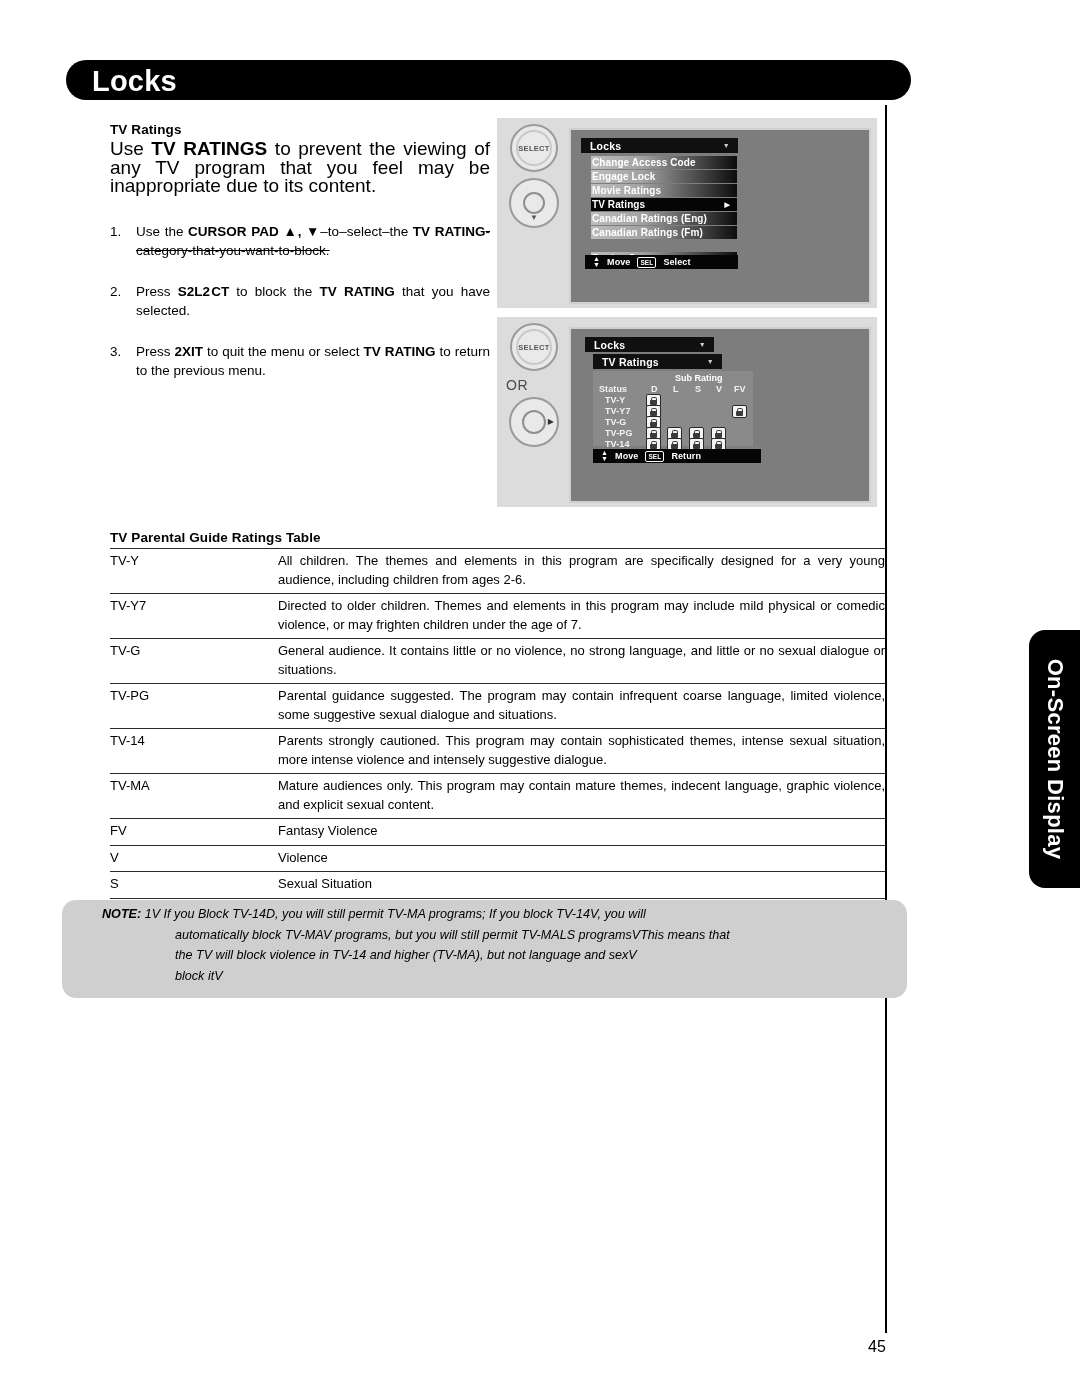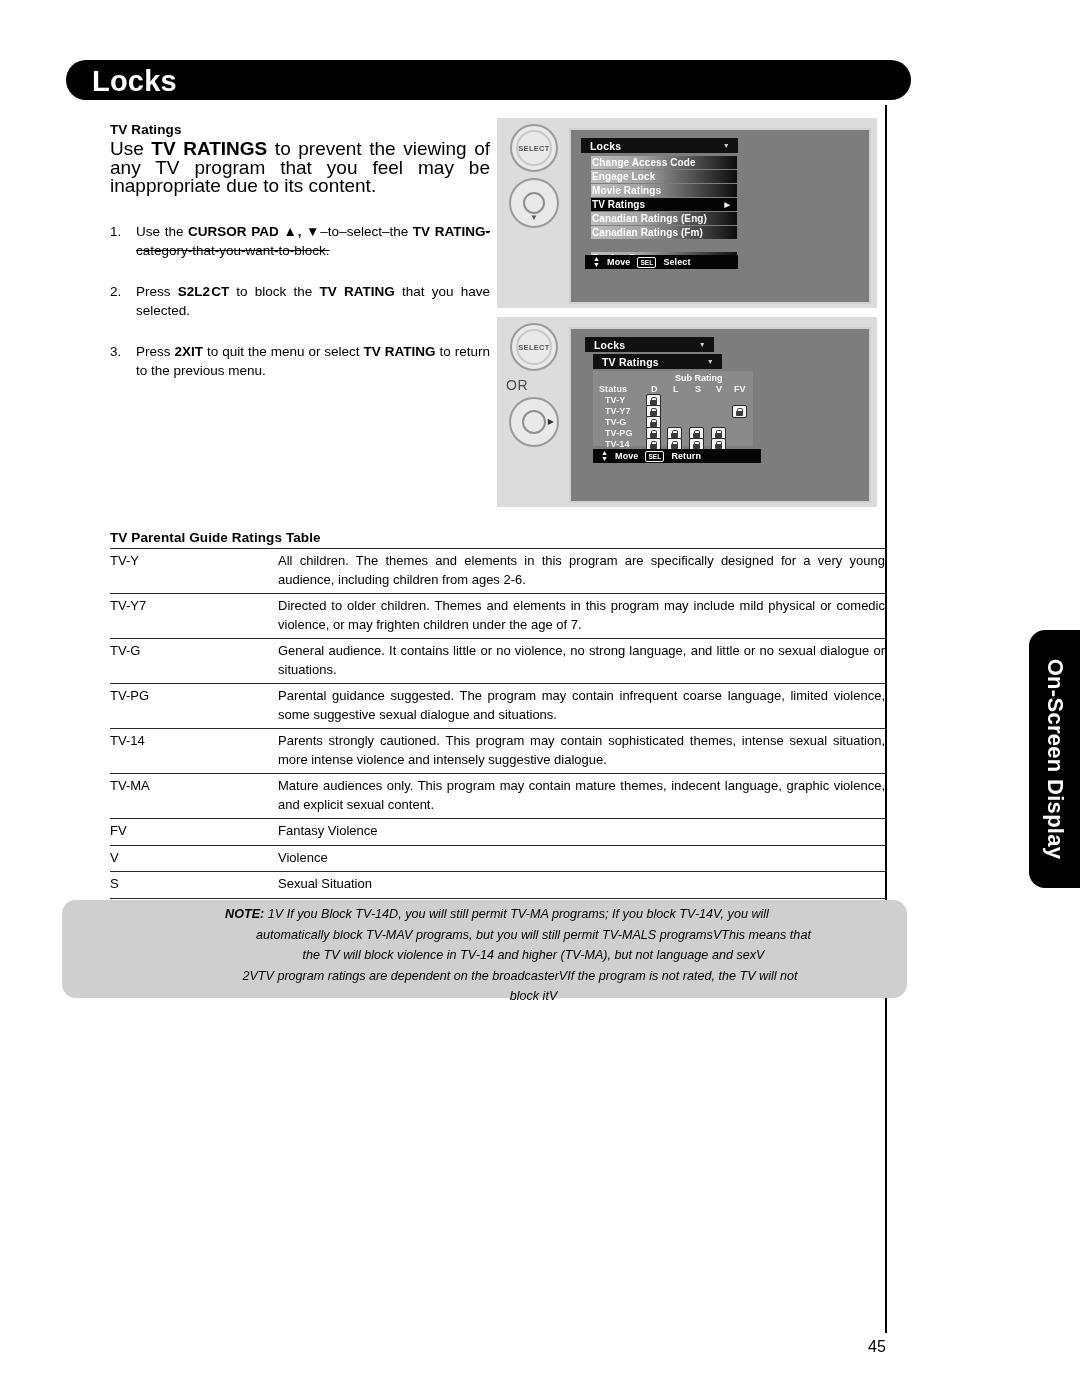--- a/index.html
+++ b/index.html
@@ -70,21 +70,21 @@
   .rtable{position:absolute;left:110px;top:548px;width:775px;border-collapse:collapse;}
   .rtable td{font-size:13px;line-height:18.5px;vertical-align:top;padding:3px 0 4px 0;border-bottom:1px solid #2a2a2a;border-top:1px solid #2a2a2a;}
   .rtable td.k{width:160px;padding-right:8px;}
   .rtable td.v{text-align:justify;}
   .rtable tr:first-child td{border-top:1px solid #2a2a2a;}
 
   
   .notebox{position:absolute;left:62px;top:900px;width:845px;height:98px;background:#cfcfcf;border-radius:14px;}
   .note-inner{position:absolute;left:102px;top:904px;width:790px;font-size:12.6px;font-style:italic;line-height:20.5px;}
   .note-inner .nlabel{font-weight:bold;font-style:italic;}
-  .note-l{display:block;text-align:center;}
+  .note-l{display:block;}
   .note-ind{padding-left:73px;}
   .note-ind2{padding-left:46px;}
   .note-ind3{padding-left:73px;}
 
   
   .side-tab{position:absolute;left:1029px;top:630px;width:52px;height:258px;background:#000;border-radius:16px 0 0 16px;}
   .side-tab-label{position:absolute;left:1029px;top:630px;width:258px;height:52px;
       transform-origin:0 0;transform:rotate(90deg) translateX(0) translateY(-52px);
       color:#fff;font-size:22px;font-weight:bold;display:flex;align-items:center;justify-content:center;letter-spacing:.3px;}
 
@@ -318,20 +318,19 @@
         <td class="v">Sexually Suggestive Dialogue</td>
       </tr>
 </tbody>
   </table>
 
 <div class="notebox"></div>
 <div class="note-inner">
   <span class="note-l"><b class="nlabel">NOTE:</b> <span>1V If you Block TV-14D, you will still permit TV-MA programs; If you block TV-14V, you will</span></span>
   <span class="note-l note-ind">automatically block TV-MAV programs, but you will still permit TV-MALS programsVThis means that</span>
   <span class="note-l note-ind">the TV will block violence in TV-14 and higher (TV-MA), but not language and sexV</span>
-  <span class="note-l note-ind2">2VTV program ratings are dependent on the broadcasterVIf the program is not rated, the TV will not</span>
   <span class="note-l note-ind3">block itV</span>
 </div>
 
 <div class="side-tab"></div>
 <div class="side-tab-label">On-Screen Display</div>
 
 <div class="pageno">45</div>
 
 </body></html>

